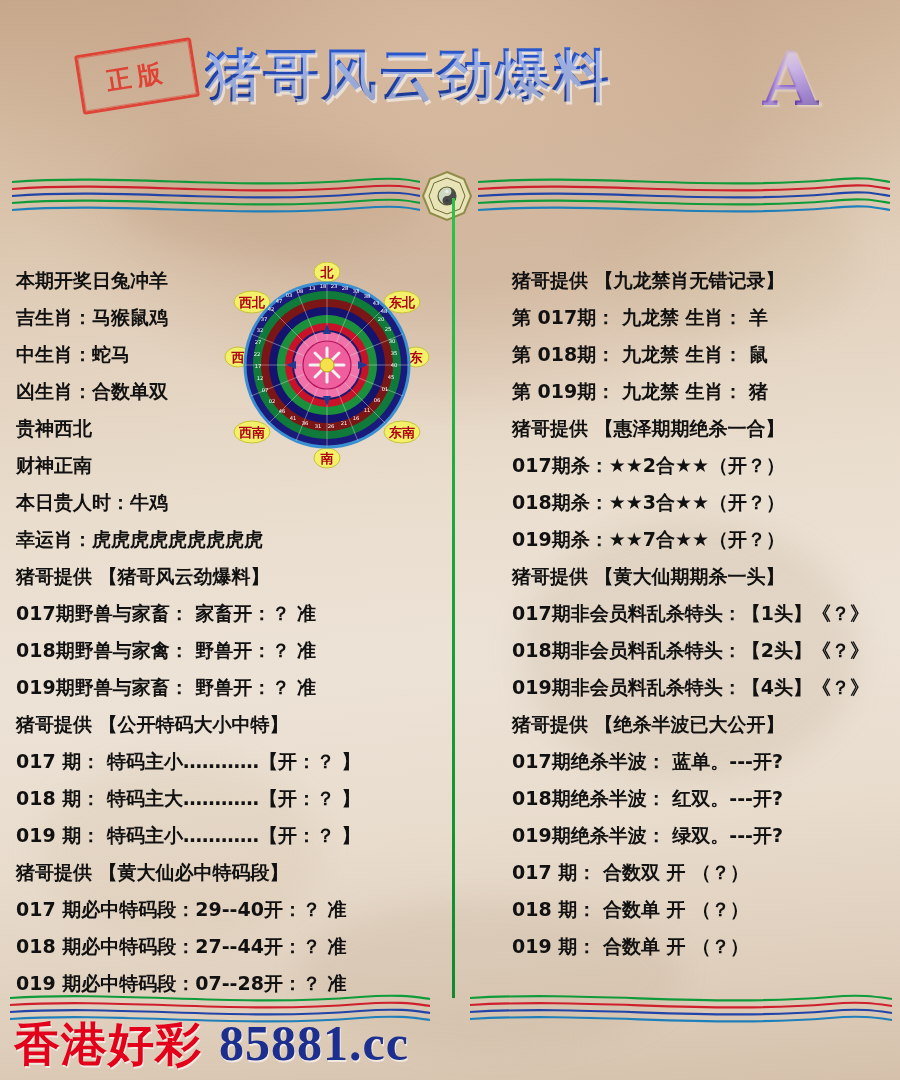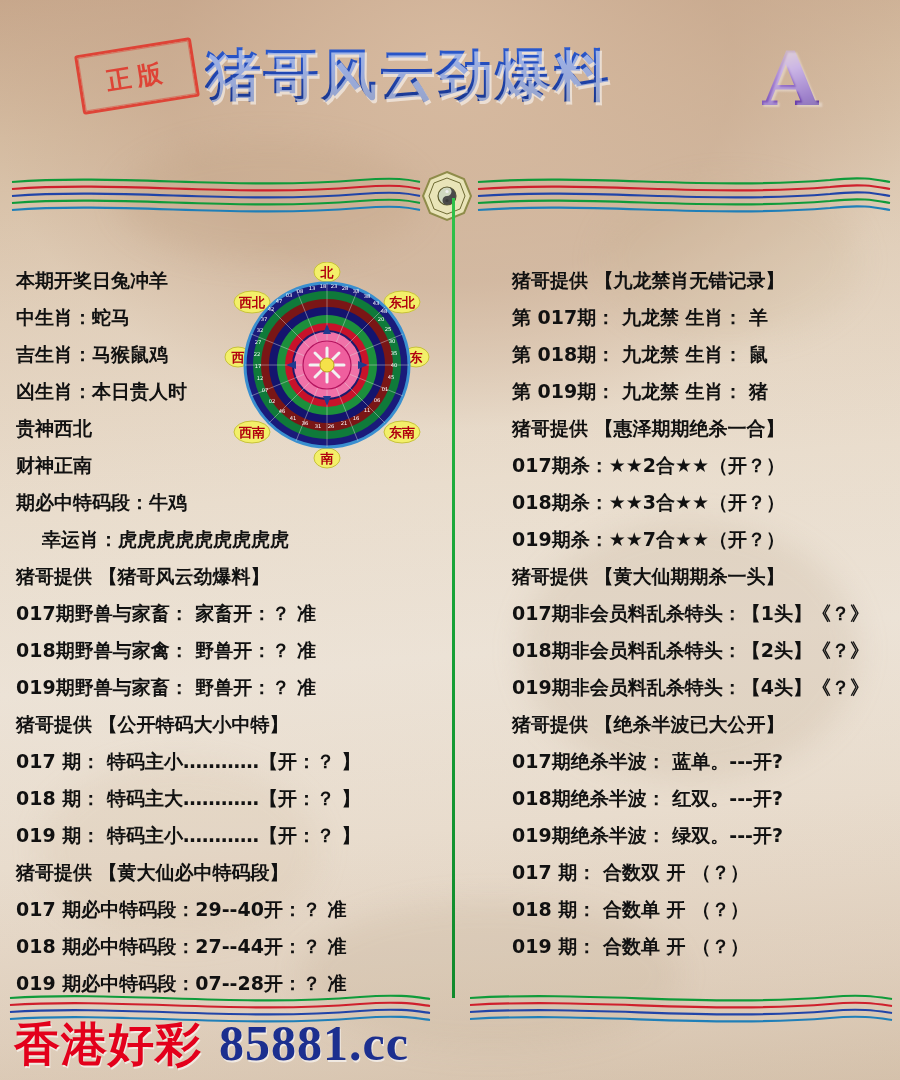--- a/index.html
+++ b/index.html
@@ -127,21 +127,21 @@
     color: #111;
     font-size: 19px;
     line-height: 1.0;
     height: 37px;
     display: flex;
     align-items: center;
     white-space: nowrap;
     font-family: "DejaVu Sans", "Liberation Sans", sans-serif;
   }
   .line.bold { font-weight: bold; }
-  .line.lucky { letter-spacing: 0px; font-weight: bold; margin-left: 26px; }
+  .line.lucky { letter-spacing: 0px; font-weight: bold; }
 
   .vline {
     position: absolute;
     left: 452px; top: 198px;
     width: 3px;
     height: 800px;
     background: linear-gradient(180deg, #2fc24a 0%, #17a337 50%, #108a2c 100%);
   }
 
   
@@ -344,26 +344,26 @@
           <polygon points="64,103 74,99 74,107"></polygon>
           <polygon points="146,103 136,99 136,107"></polygon>
         </g>
 
         <line x1="105" y1="0" x2="105" y2="-40" stroke="#17a337" stroke-width="3"></line>
       </svg>
     </div>
 
     <div class="col col-left">
       <div class="line bold">本期开奖日兔冲羊</div>
+      <div class="line bold">吉生肖：马猴鼠鸡</div>
       <div class="line bold">中生肖：蛇马</div>
-      <div class="line bold">吉生肖：马猴鼠鸡</div>
-      <div class="line bold">凶生肖：本日贵人时</div>
+      <div class="line bold">凶生肖：合数单双</div>
       <div class="line bold">贵神西北</div>
       <div class="line bold">财神正南</div>
-      <div class="line bold">期必中特码段：牛鸡</div>
+      <div class="line bold">本日贵人时：牛鸡</div>
       <div class="line bold lucky">幸运肖：虎虎虎虎虎虎虎虎虎</div>
       <div class="line bold">猪哥提供 【猪哥风云劲爆料】</div>
       <div class="line bold">017期野兽与家畜： 家畜开：？ 准</div>
       <div class="line bold">018期野兽与家禽： 野兽开：？ 准</div>
       <div class="line bold">019期野兽与家畜： 野兽开：？ 准</div>
       <div class="line bold">猪哥提供 【公开特码大小中特】</div>
       <div class="line bold">017 期： 特码主小…………【开：？ 】</div>
       <div class="line bold">018 期： 特码主大…………【开：？ 】</div>
       <div class="line bold">019 期： 特码主小…………【开：？ 】</div>
       <div class="line bold">猪哥提供 【黄大仙必中特码段】</div>

